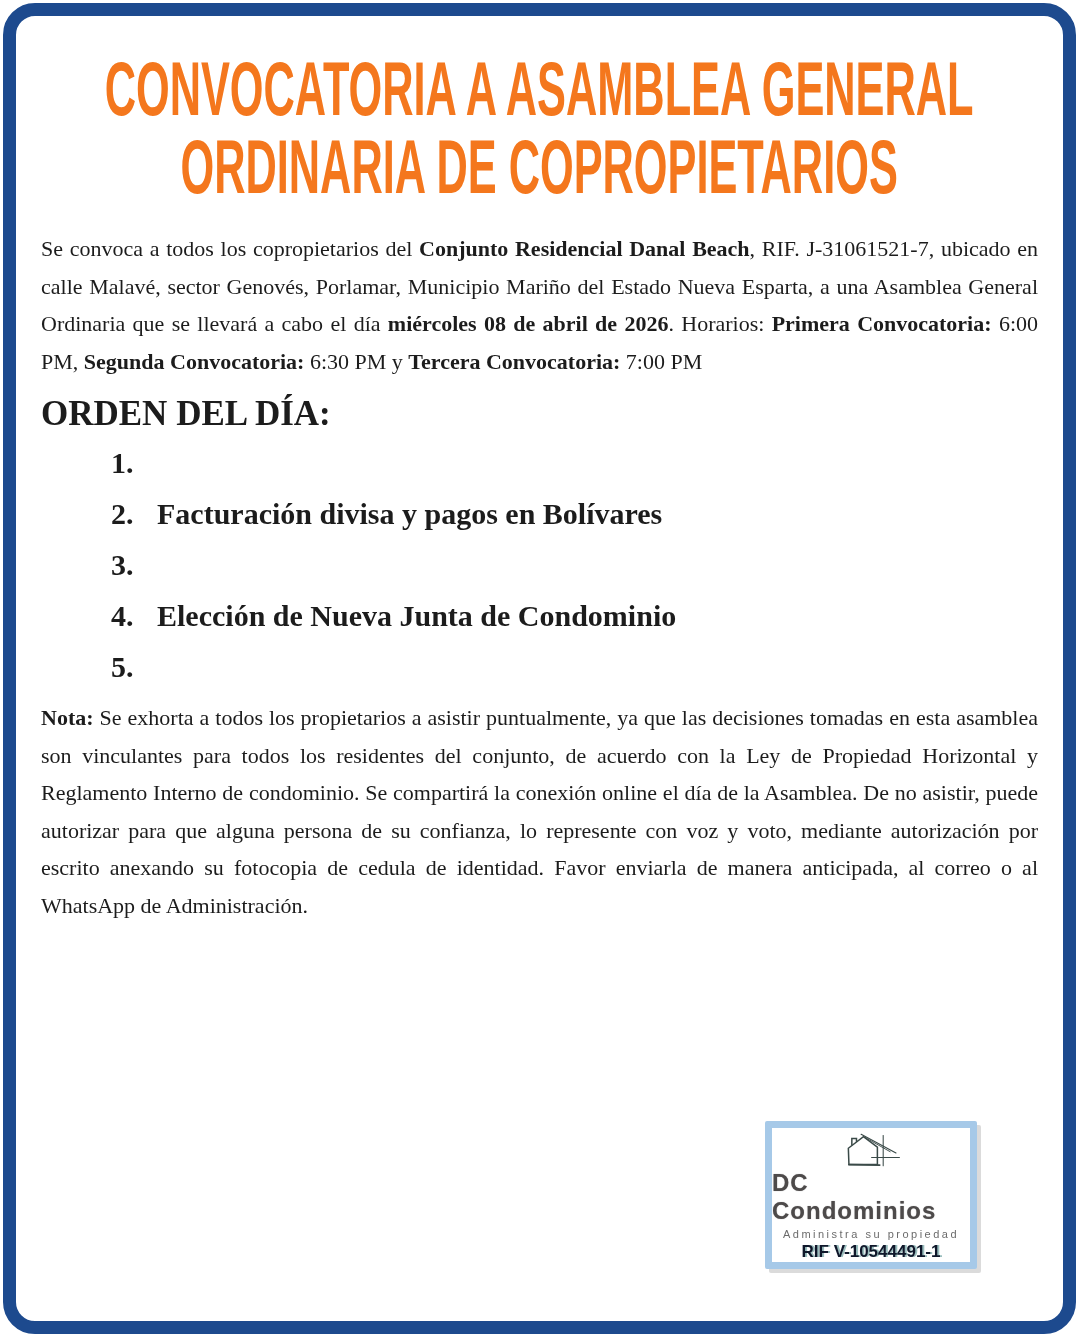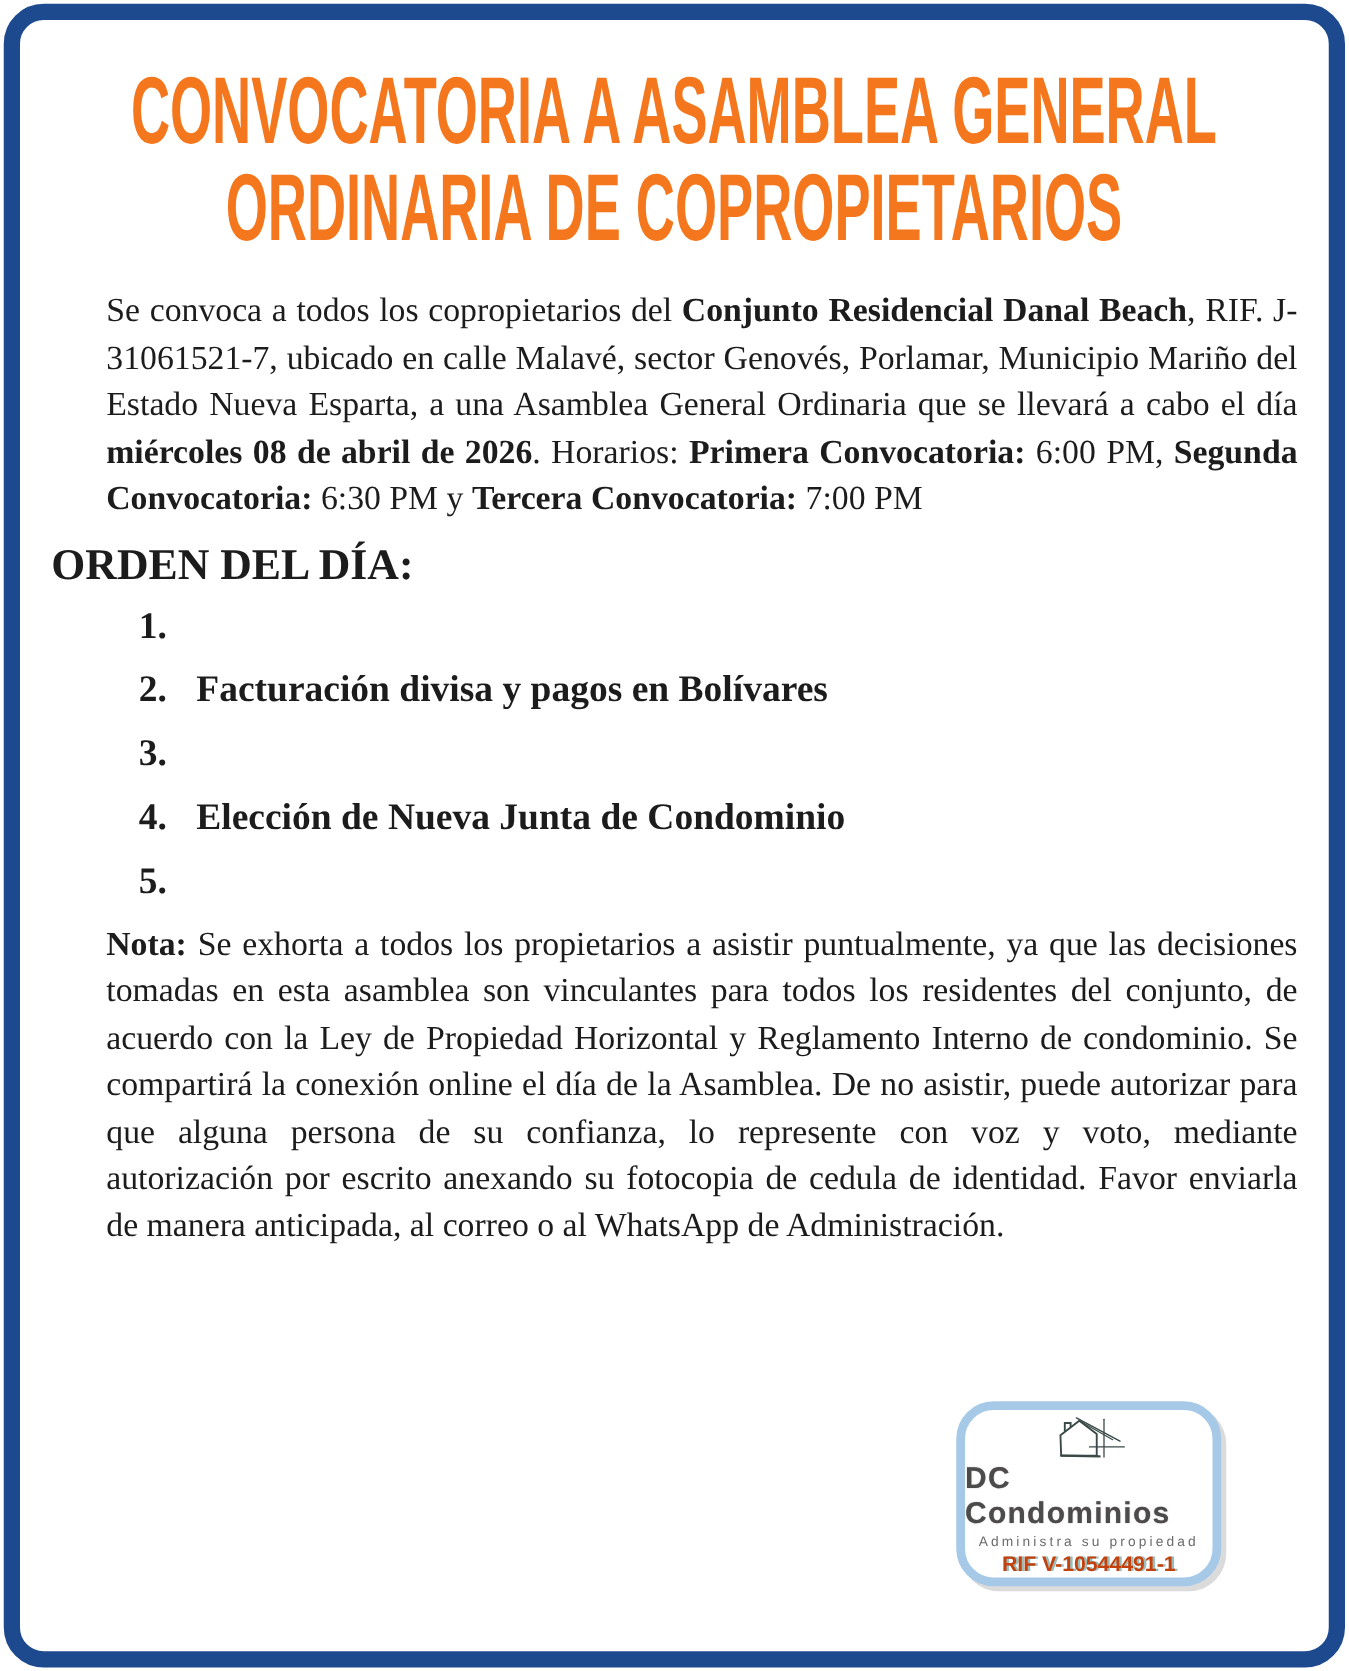--- a/index.html
+++ b/index.html
@@ -11,53 +11,53 @@
              padding:0 9px; overflow:hidden; }
 
   
   .title { display:flex; flex-direction:column; align-items:center; margin-top:18px; }
   .title-line { display:inline-block; white-space:nowrap;
                 font-family:"Liberation Sans", sans-serif; font-weight:bold;
                 font-size:76px; line-height:78px; color:#f4771d;
                 transform:scaleX(0.57); transform-origin:50% 50%; }
 
   
-  .para { margin-top:24px; font-size:27px; line-height:37.5px; color:#1c1c1c;
-          text-align:justify;margin-left:44px; }
+  .para { margin-top:24px; font-size:22px; line-height:37.5px; color:#1c1c1c;
+          text-align:justify; }
 
   
   .agenda-heading { margin-top:14px; font-size:35px; font-weight:bold; color:#1c1c1c; }
   .agenda-list { margin-top:10px; list-style:none; }
   .agenda-item { display:flex; padding-left:70px; margin-bottom:14px;
                  font-size:30px; line-height:37px; font-weight:bold; color:#1c1c1c; }
   .agenda-num { width:46px; flex:0 0 46px; }
   .agenda-text { flex:1; padding-right:60px; }
 
   .note { margin-top:12px; }
 
   
   .contact { width:535px; margin-top:78px; text-align:right; }
   .contact-phone { font-size:30px; color:#2a2a2a; padding-right:2px; }
   .contact-email a { font-family:"Liberation Sans", sans-serif; font-size:29px;
                      color:#2323cb; text-decoration:underline; }
 
   
   .logo-box { position:absolute; left:765px; top:1121px; width:212px; height:148px;
-              background:#ffffff; border:7px solid #a6c9e8; border-radius:30px;
+              background:#ffffff; border:7px solid #a6c9e8; border-radius:2px;
               box-shadow:4px 4px 0 rgba(175,175,175,0.45);
               display:flex; flex-direction:column; align-items:center;
               padding-top:4px; }
   .logo-house { width:104px; height:58px; }
   .logo-company { font-family:"Liberation Sans", sans-serif; font-size:24px;
                   font-weight:bold; letter-spacing:1px; color:#4d4a4a;
                   text-shadow:0 0 1px #9a9a9a; margin-top:1px; }
   .logo-tagline { font-family:"Liberation Sans", sans-serif; font-size:11px;
                   letter-spacing:2.5px; color:#6b6b6b; margin-top:3px; }
   .logo-rif { font-family:"Liberation Sans", sans-serif; font-size:17px;
-              font-weight:bold; color:#c2410c; margin-top:2px;
+              font-weight:bold; color:#0f172a; margin-top:2px;
               text-shadow:2px 0 0 rgba(30,110,110,0.45); }
 </style>
 </head>
 <body>
 
 <div class="frame">
   <div class="content">
 
     <div class="title">
       <span class="title-line">CONVOCATORIA A ASAMBLEA GENERAL</span>

